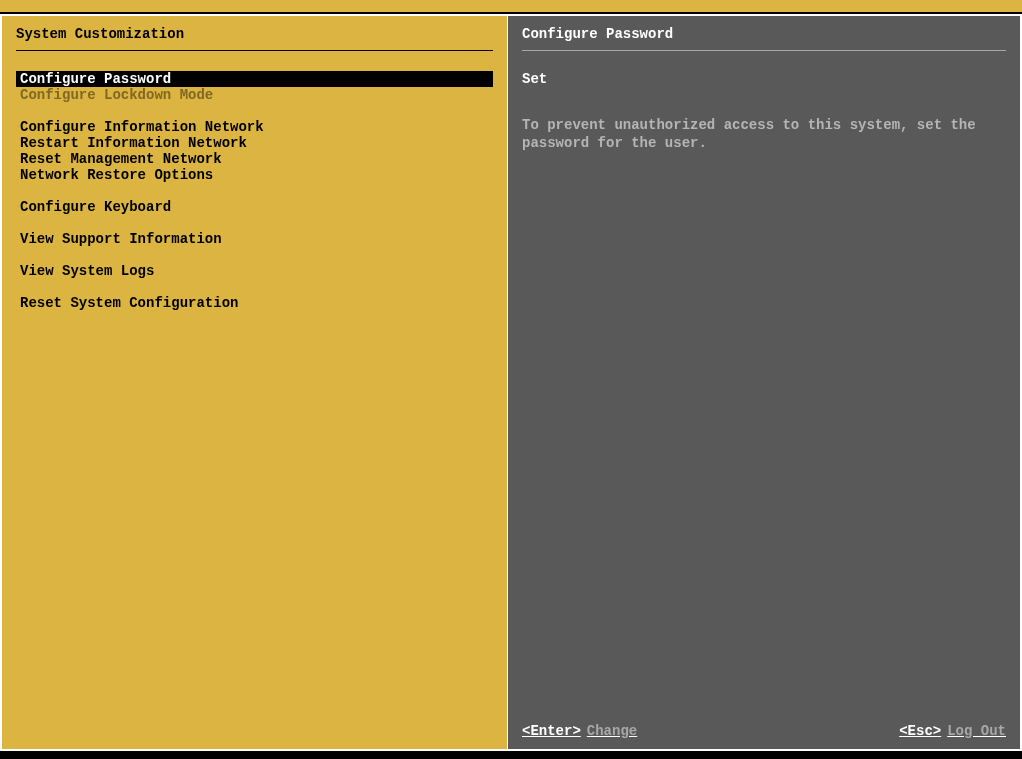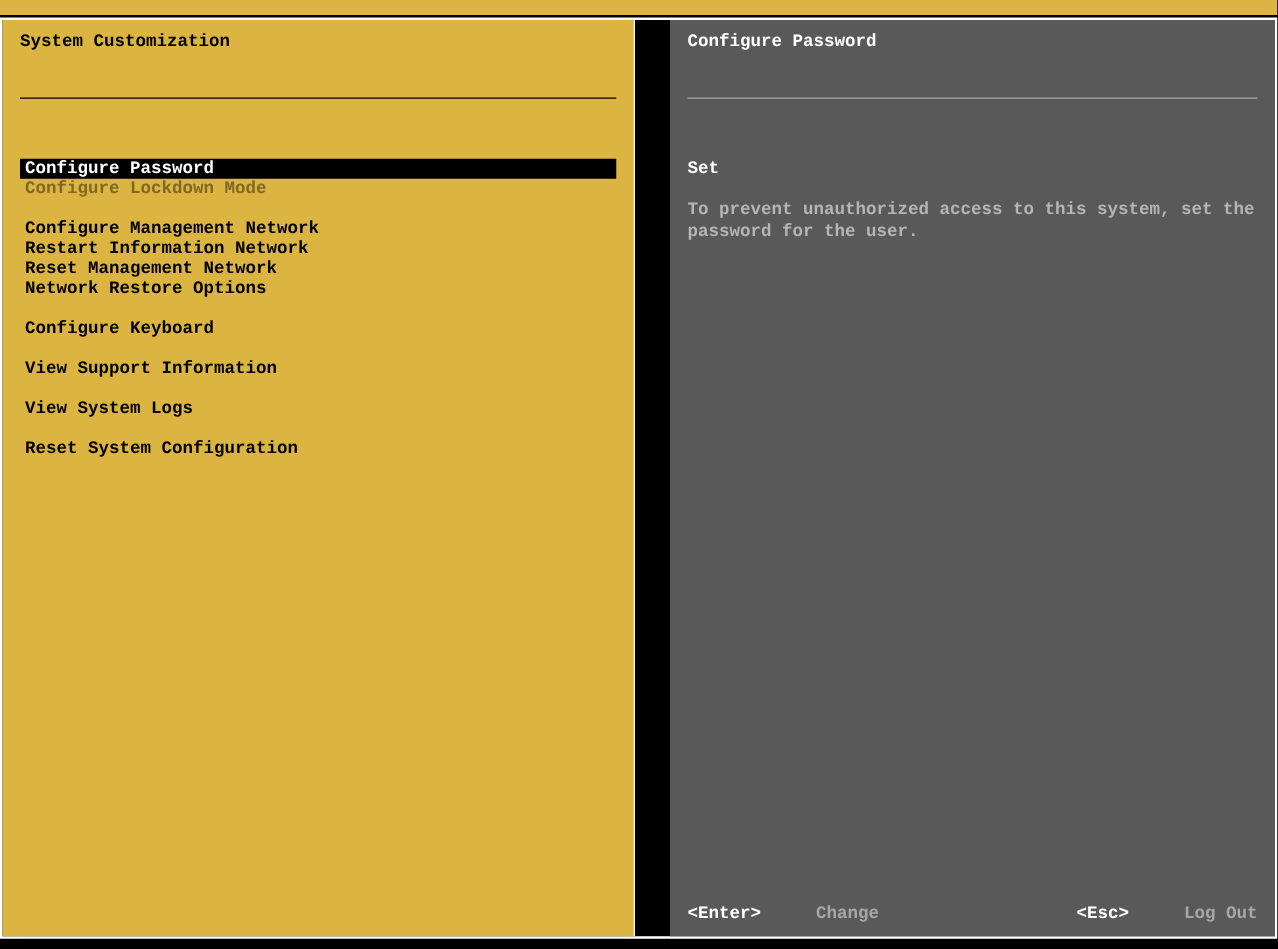--- a/index.html
+++ b/index.html
@@ -1,19 +1,18 @@
 <!DOCTYPE html>
 <html><head>
   <meta charset="utf-8">
   <style>
     * {
       margin: 0;
       padding: 0;
       box-sizing: border-box;
-      gap: 28px;
     }
     body {
       width: 1022px;
       height: 759px;
       background: #000;
       font-family: "Courier New", monospace;
       font-size: 14px;
       font-weight: bold;
       overflow: hidden;
     }
@@ -83,64 +82,65 @@
       color: #fff;
     }
     .menu-item.disabled {
       color: #806824;
     }
     .menu-group {
       margin-bottom: 16px;
     }
     .detail-heading {
       color: #fff;
-      margin-bottom: 16px;
+      margin-bottom: 29px;
     }
     .detail-text {
       color: #b5b5b5;
       line-height: 18px;
       font-family: Liberation Mono, monospace;
     }
     .footer-bar {
       padding: 8px 14px 10px 14px;
       display: flex;
       justify-content: space-between;
       color: #fff;
     }
     .footer-key {
       color: #fff;
     }
     .footer-action {
       color: #a8a8a8;
-      margin-left: 16px;
+      margin-left: 6px;
     }
     .footer-group {
       display: flex;
       align-items: baseline;
+      text-decoration: underline;
     }
   </style>
 </head>
 <body>
 
 <div class="top-bar"></div>
 
 <div class="main-container">
 
   <div class="left-panel">
     <div class="panel-header">System Customization</div>
     <div class="header-divider-left"></div>
     <div class="left-content">
 
       <div class="menu-group">
         <div class="menu-item selected">Configure Password</div>
         <div class="menu-item disabled">Configure Lockdown Mode</div>
       </div>
 
       <div class="menu-group">
-        <div class="menu-item">Configure Management Network</div>
+        <div class="menu-item">Configure Information Network</div>
         <div class="menu-item">Restart Information Network</div>
         <div class="menu-item">Reset Management Network</div>
         <div class="menu-item">Network Restore Options</div>
       </div>
 
       <div class="menu-group">
         <div class="menu-item">Configure Keyboard</div>
       </div>
 
       <div class="menu-group">

